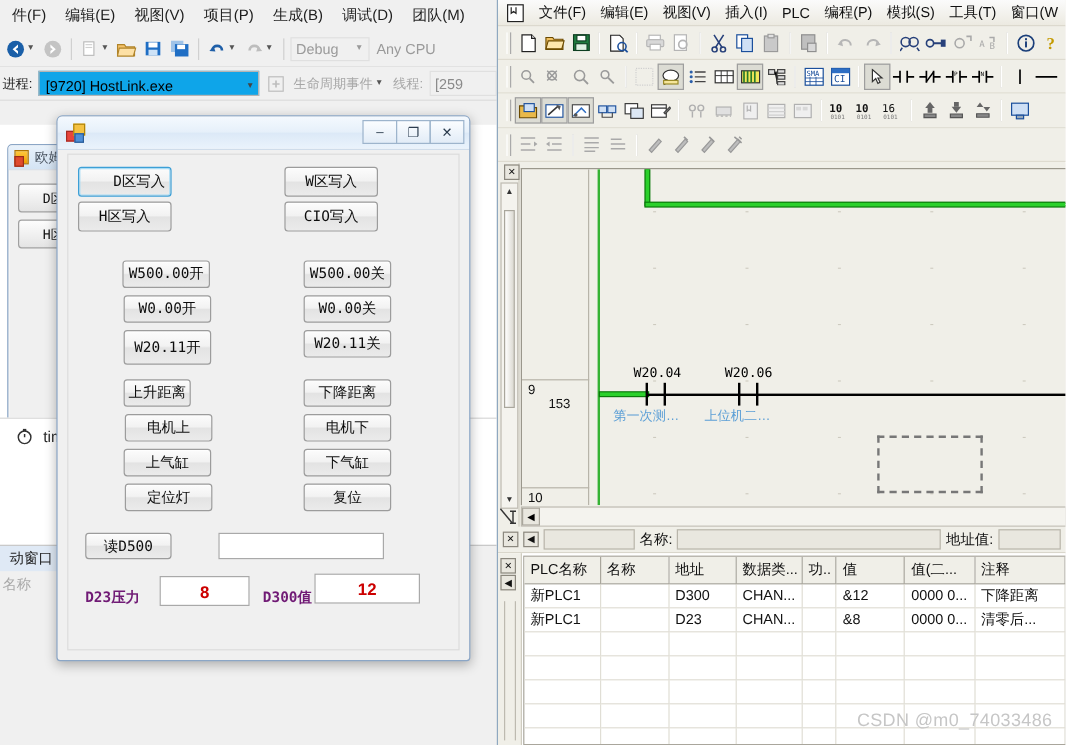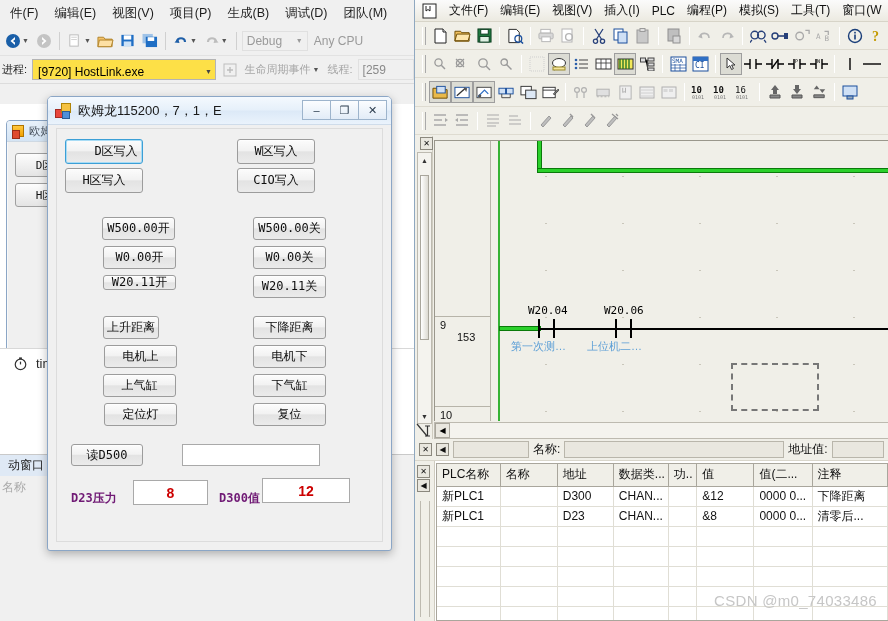--- a/index.html
+++ b/index.html
@@ -41,21 +41,21 @@
     font-size:12px; color:#9a9a9a; display:flex; align-items:center; padding:0 4px; justify-content:space-between;
   }
   #vs-debugbar {
     position:absolute; left:0; top:56px; width:414px; height:28px;
     background:#f0f0f0; display:flex; align-items:center; padding-left:2px; gap:5px;
     border-bottom:1px solid #dcdcdc;
   }
   .dbg-label { font-size:11px; color:#1e1e1e; white-space:nowrap; }
   .dbg-label.dim { color:#a6a6a6; }
   #proc-combo {
-    width:196px; height:21px; background:#fde047; border:1px solid #b4b4b4;
+    width:196px; height:21px; background:#0ea5e9; border:1px solid #b4b4b4;
     font-size:12px; color:#000; display:flex; align-items:center; justify-content:space-between;
     padding:4px 3px 0 5px;
   }
   #thread-combo {
     width:60px; height:21px; background:#f0f0f0; border:1px solid #e0e0e0;
     font-size:12px; color:#8a8a8a; display:flex; align-items:center; padding-left:4px; overflow:hidden;
   }
   #vs-tabstrip {
     position:absolute; left:0; top:84px; width:414px; height:20px; background:#f0f0f0;
   }
@@ -403,40 +403,39 @@
     </div>
   </div>
 
   <div id="omron">
     <div id="omron-title">
       <span class="appicon">
         <span class="sq1"></span>
           <span class="sq2"></span>
           <span class="sq3"></span>
       </span>
-      <span class="ttl">欧姆龙115200，7，1，E</span>
       <div id="omron-wbtns">
         <div class="wbtn">–</div>
         <div class="wbtn">❐</div>
         <div class="wbtn">✕</div>
       </div>
     </div>
 
     <div id="omron-body">
 
       <div class="fbtn focused" style="left:8px;  top:10px;  width:78px; height:25px;padding-left:24px;">D区写入</div>
       <div class="fbtn" style="left:8px;  top:39px; width:78px; height:25px;">H区写入</div>
       <div class="fbtn" style="left:180px; top:10px;  width:78px; height:25px;">W区写入</div>
       <div class="fbtn" style="left:180px; top:39px; width:78px; height:25px;">CIO写入</div>
 
       <div class="fbtn" style="left:45px;  top:88px;  width:73px; height:23px;">W500.00开</div>
       <div class="fbtn" style="left:196px; top:88px;  width:73px; height:23px;">W500.00关</div>
       <div class="fbtn" style="left:46px;  top:117px; width:73px; height:23px;">W0.00开</div>
       <div class="fbtn" style="left:196px; top:117px; width:73px; height:23px;">W0.00关</div>
-      <div class="fbtn" style="left:46px;  top:146px; width:73px; height:15px;">W20.11开</div>
+      <div class="fbtn" style="left:46px;  top:146px; width:73px; height:29px;">W20.11开</div>
       <div class="fbtn" style="left:196px; top:146px; width:73px; height:23px;">W20.11关</div>
 
       <div class="fbtn" style="left:46px;  top:187px; width:56px; height:23px;">上升距离</div>
       <div class="fbtn" style="left:196px; top:187px; width:73px; height:23px;">下降距离</div>
       <div class="fbtn" style="left:47px;  top:216px; width:73px; height:23px;">电机上</div>
       <div class="fbtn" style="left:196px; top:216px; width:73px; height:23px;">电机下</div>
       <div class="fbtn" style="left:46px;  top:245px; width:73px; height:23px;">上气缸</div>
       <div class="fbtn" style="left:196px; top:245px; width:73px; height:23px;">下气缸</div>
       <div class="fbtn" style="left:47px;  top:274px; width:73px; height:23px;">定位灯</div>
       <div class="fbtn" style="left:196px; top:274px; width:73px; height:23px;">复位</div>

